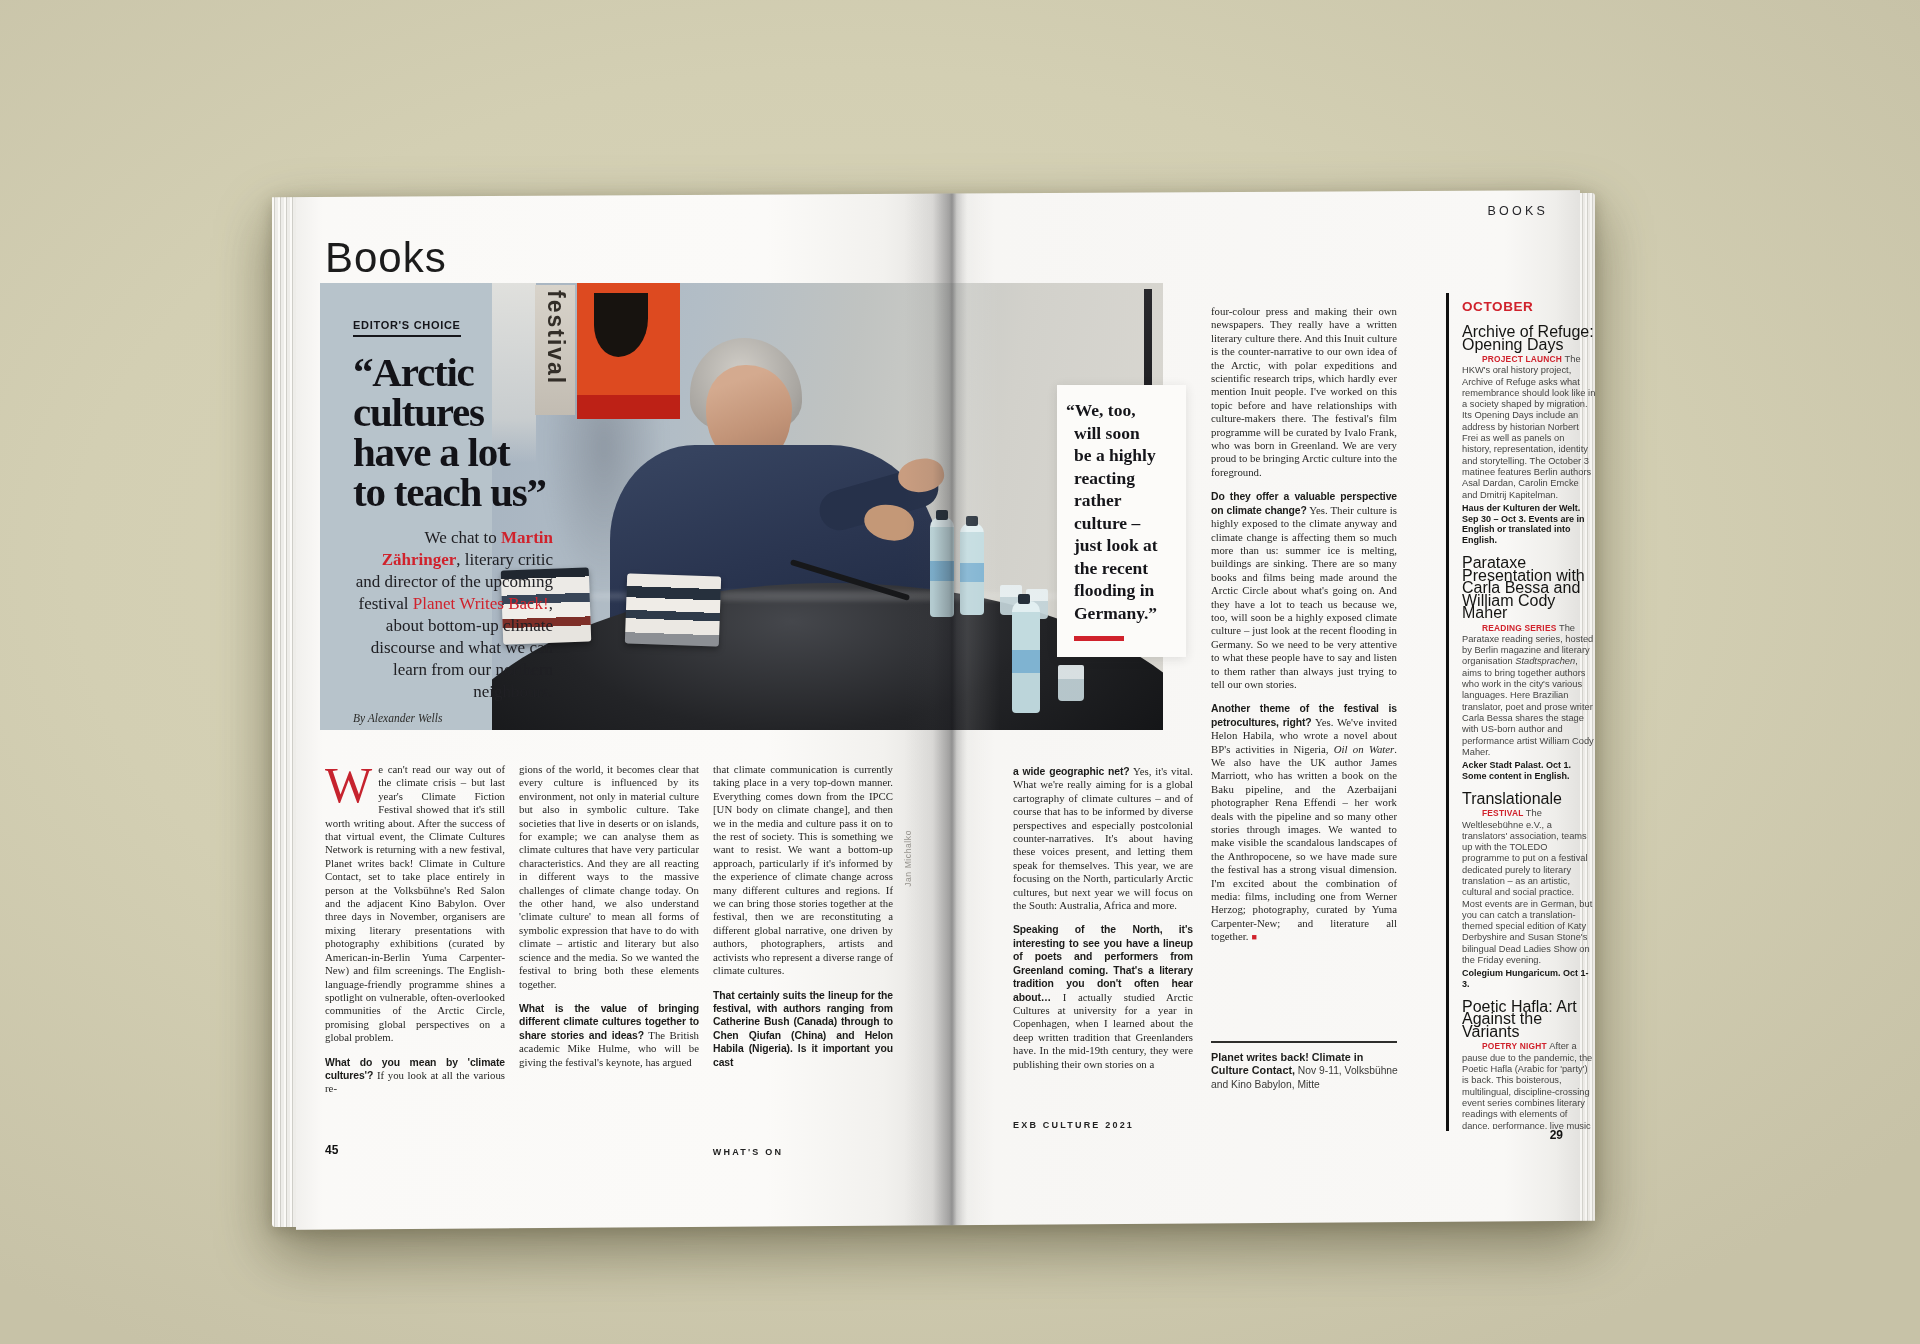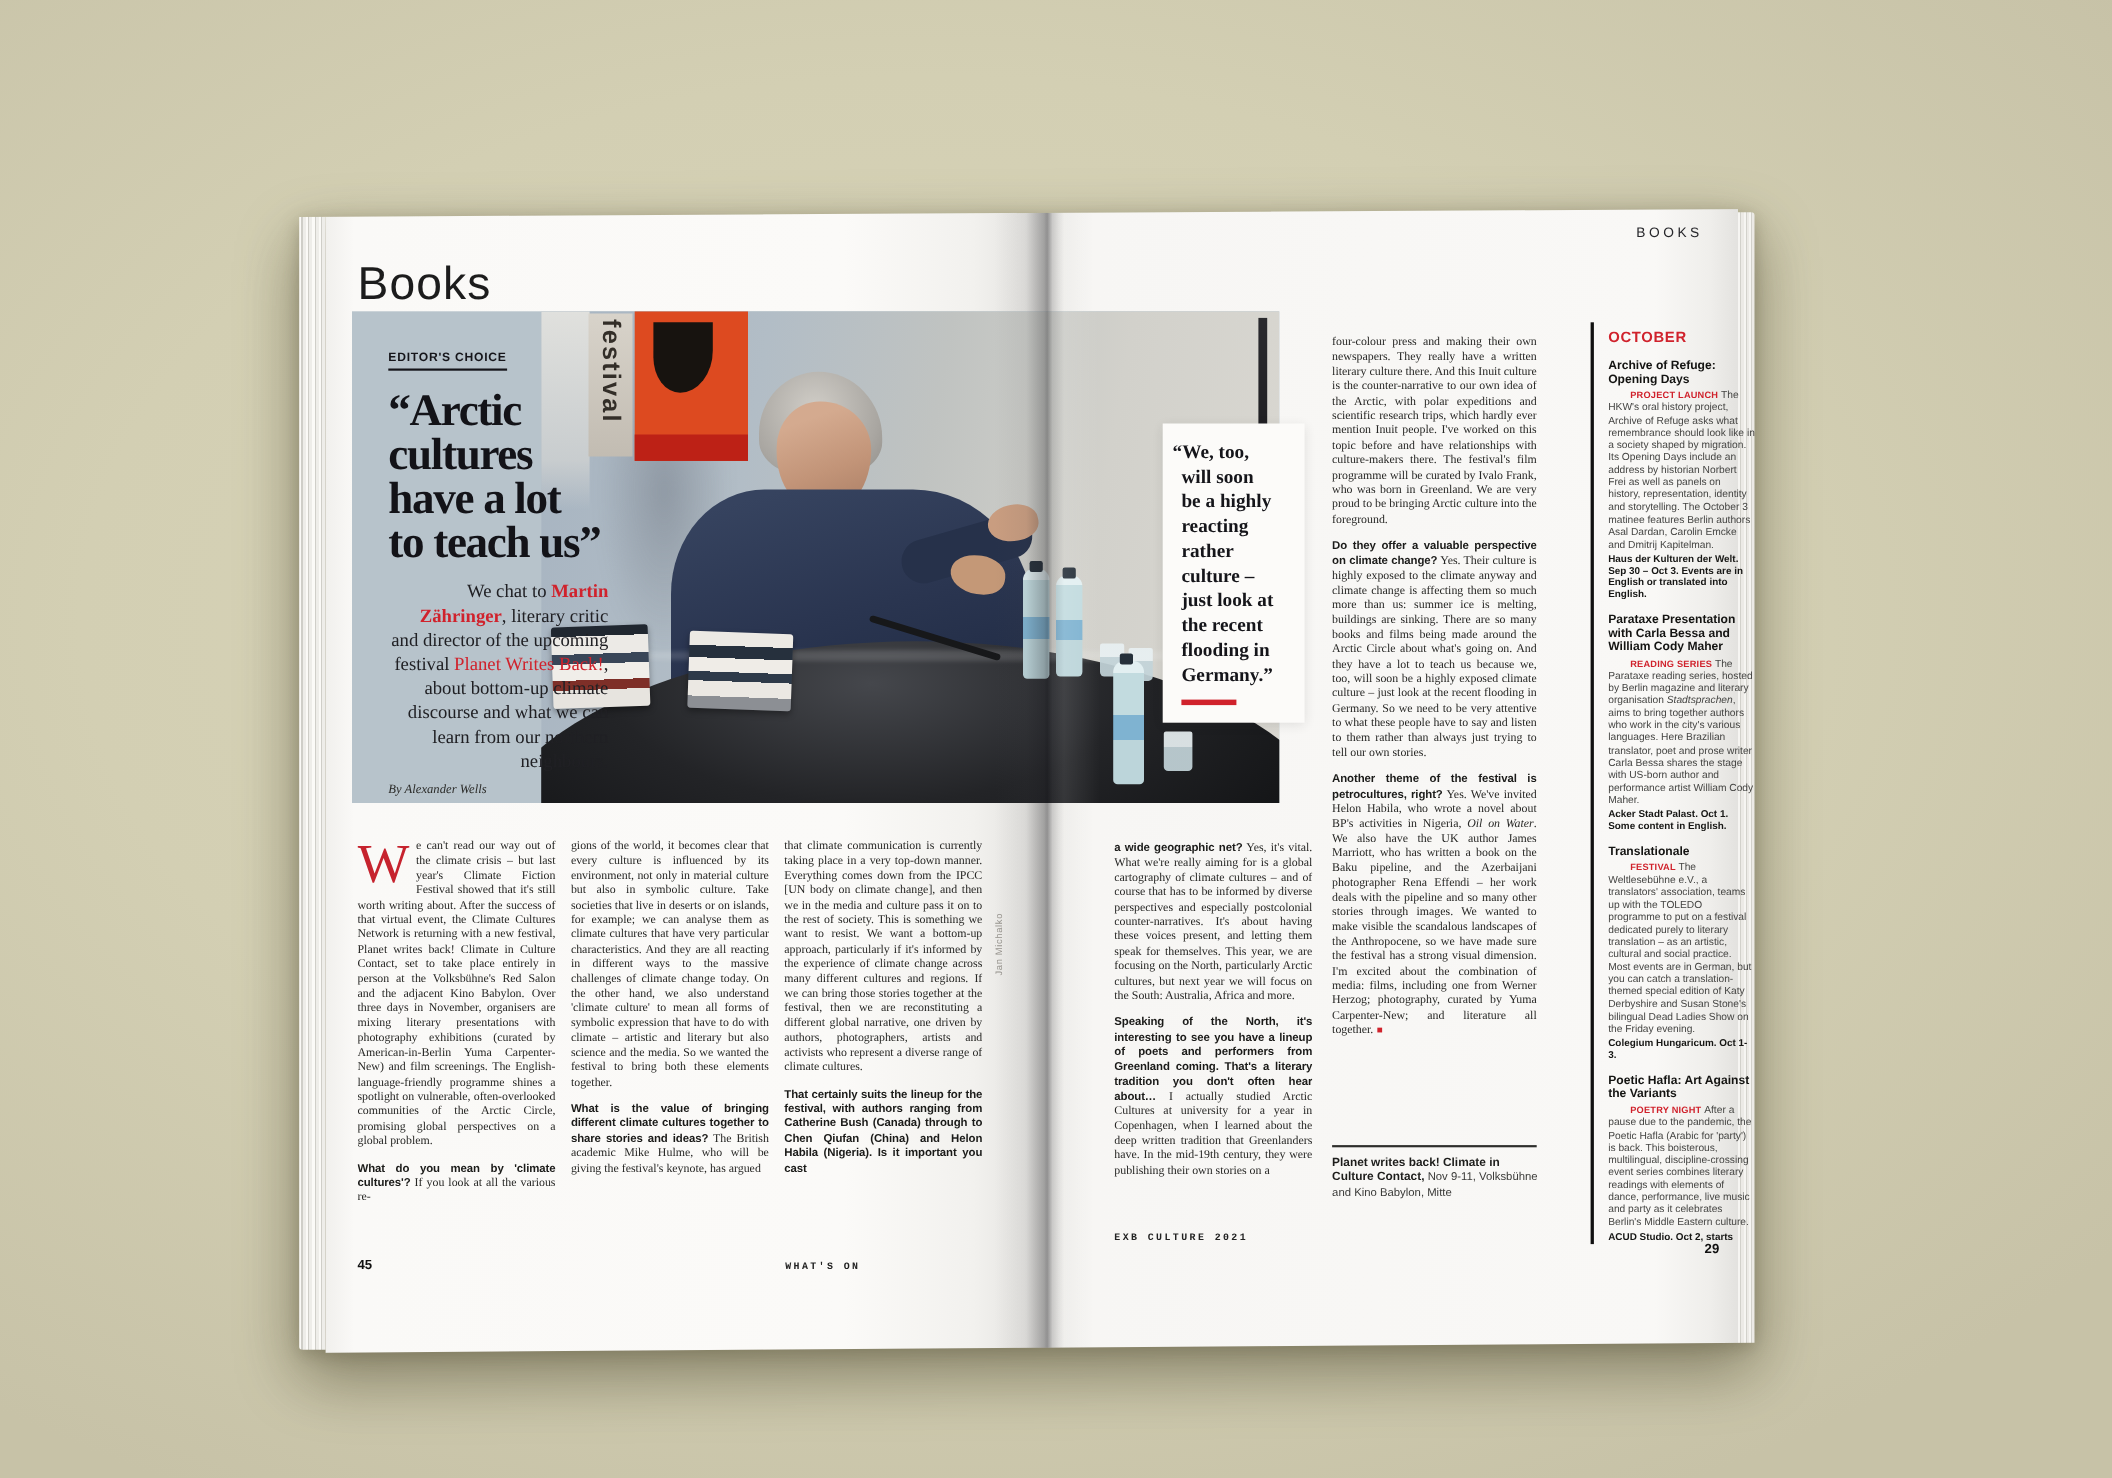--- a/index.html
+++ b/index.html
@@ -102,41 +102,41 @@
   .sg-q{font-family:"Liberation Sans",sans-serif;font-weight:700;font-size:10.4px;letter-spacing:-.1px;color:#1b1b19;}
   .sg-drop{float:left;font-family:"Liberation Serif",serif;font-size:50px;line-height:38px;
     padding:3px 6px 0 0;color:#c6232e;}
   .sg-sq{color:#d0222c;font-size:9px;padding-left:3px;}
   .sg-sans{font-family:"Liberation Sans",sans-serif;}
   .credit{position:absolute;left:645px;top:640px;writing-mode:vertical-rl;transform:rotate(180deg);
     font-size:8.5px;color:#97948e;letter-spacing:.6px;z-index:3;}
   .pgnum{position:absolute;font-weight:700;font-size:12px;color:#111;z-index:3;}
   .pgnum-left{left:67px;top:953px;}
   .pgnum-right{left:1205px;top:938px;width:100px;text-align:right;}
-  .runfoot{position:absolute;font-weight:700;font-size:9px;letter-spacing:2.2px;color:#222;z-index:3;font-family:Liberation Mono, monospace;}
+  .runfoot{position:absolute;font-weight:700;font-size:9px;letter-spacing:2.2px;color:#222;z-index:3;}
   .runfoot-left{left:400px;top:957px;width:180px;text-align:center;}
   .runfoot-right{left:755px;top:930px;}
 
   
   .rp-header{position:absolute;left:1150px;top:14px;width:140px;text-align:right;
     font-weight:500;font-size:12.5px;letter-spacing:3.2px;color:#27272b;z-index:3;}
   .colA{position:absolute;left:755px;top:575px;width:180px;height:352px;overflow:hidden;z-index:3;}
   .colB{position:absolute;left:953px;top:115px;width:186px;height:728px;overflow:hidden;z-index:3;}
   .info-rule{position:absolute;left:953px;top:851px;width:186px;height:2px;background:#2e2e2c;z-index:3;}
   .event-info{position:absolute;left:953px;top:861px;width:192px;
     font-size:10.3px;line-height:13.4px;color:#3a3a38;z-index:3;}
   .event-info .sg-q{font-size:10.8px;color:#1d1d1b;letter-spacing:0;}
 
   
   .sidebar{position:absolute;left:1188px;top:103px;width:152px;height:842px;z-index:3;}
   .sb-rule{position:absolute;left:0;top:0;width:3px;height:838px;background:#101010;}
   .sb-content{position:absolute;left:16px;top:6px;width:134px;height:830px;overflow:hidden;}
   .sb-month{font-weight:700;font-size:13.5px;letter-spacing:.6px;color:#d0222c;margin-bottom:12px;}
   .ev{margin-bottom:11px;}
-  .ev-title{margin:0 0 3px;font-size:11px;line-height:12.5px;font-weight:700;color:#141412;white-space:pre-line;}
+  .ev-title{margin:0 0 3px;font-size:16px;line-height:12.5px;font-weight:400;color:#141412;white-space:pre-line;}
   .ev-body{margin:0;font-size:9.3px;line-height:11.3px;color:#454543;}
   .ev-label{color:#d0222c;font-weight:700;font-size:8.4px;letter-spacing:.2px;margin-left:20px;}
   .ev-venue{margin-top:2px;font-weight:700;font-size:9px;line-height:10.8px;color:#161614;}
 </style>
 </head>
 <body>
 
 <div class="stage">
   <div class="spread-wrap">
     <div class="spread">

